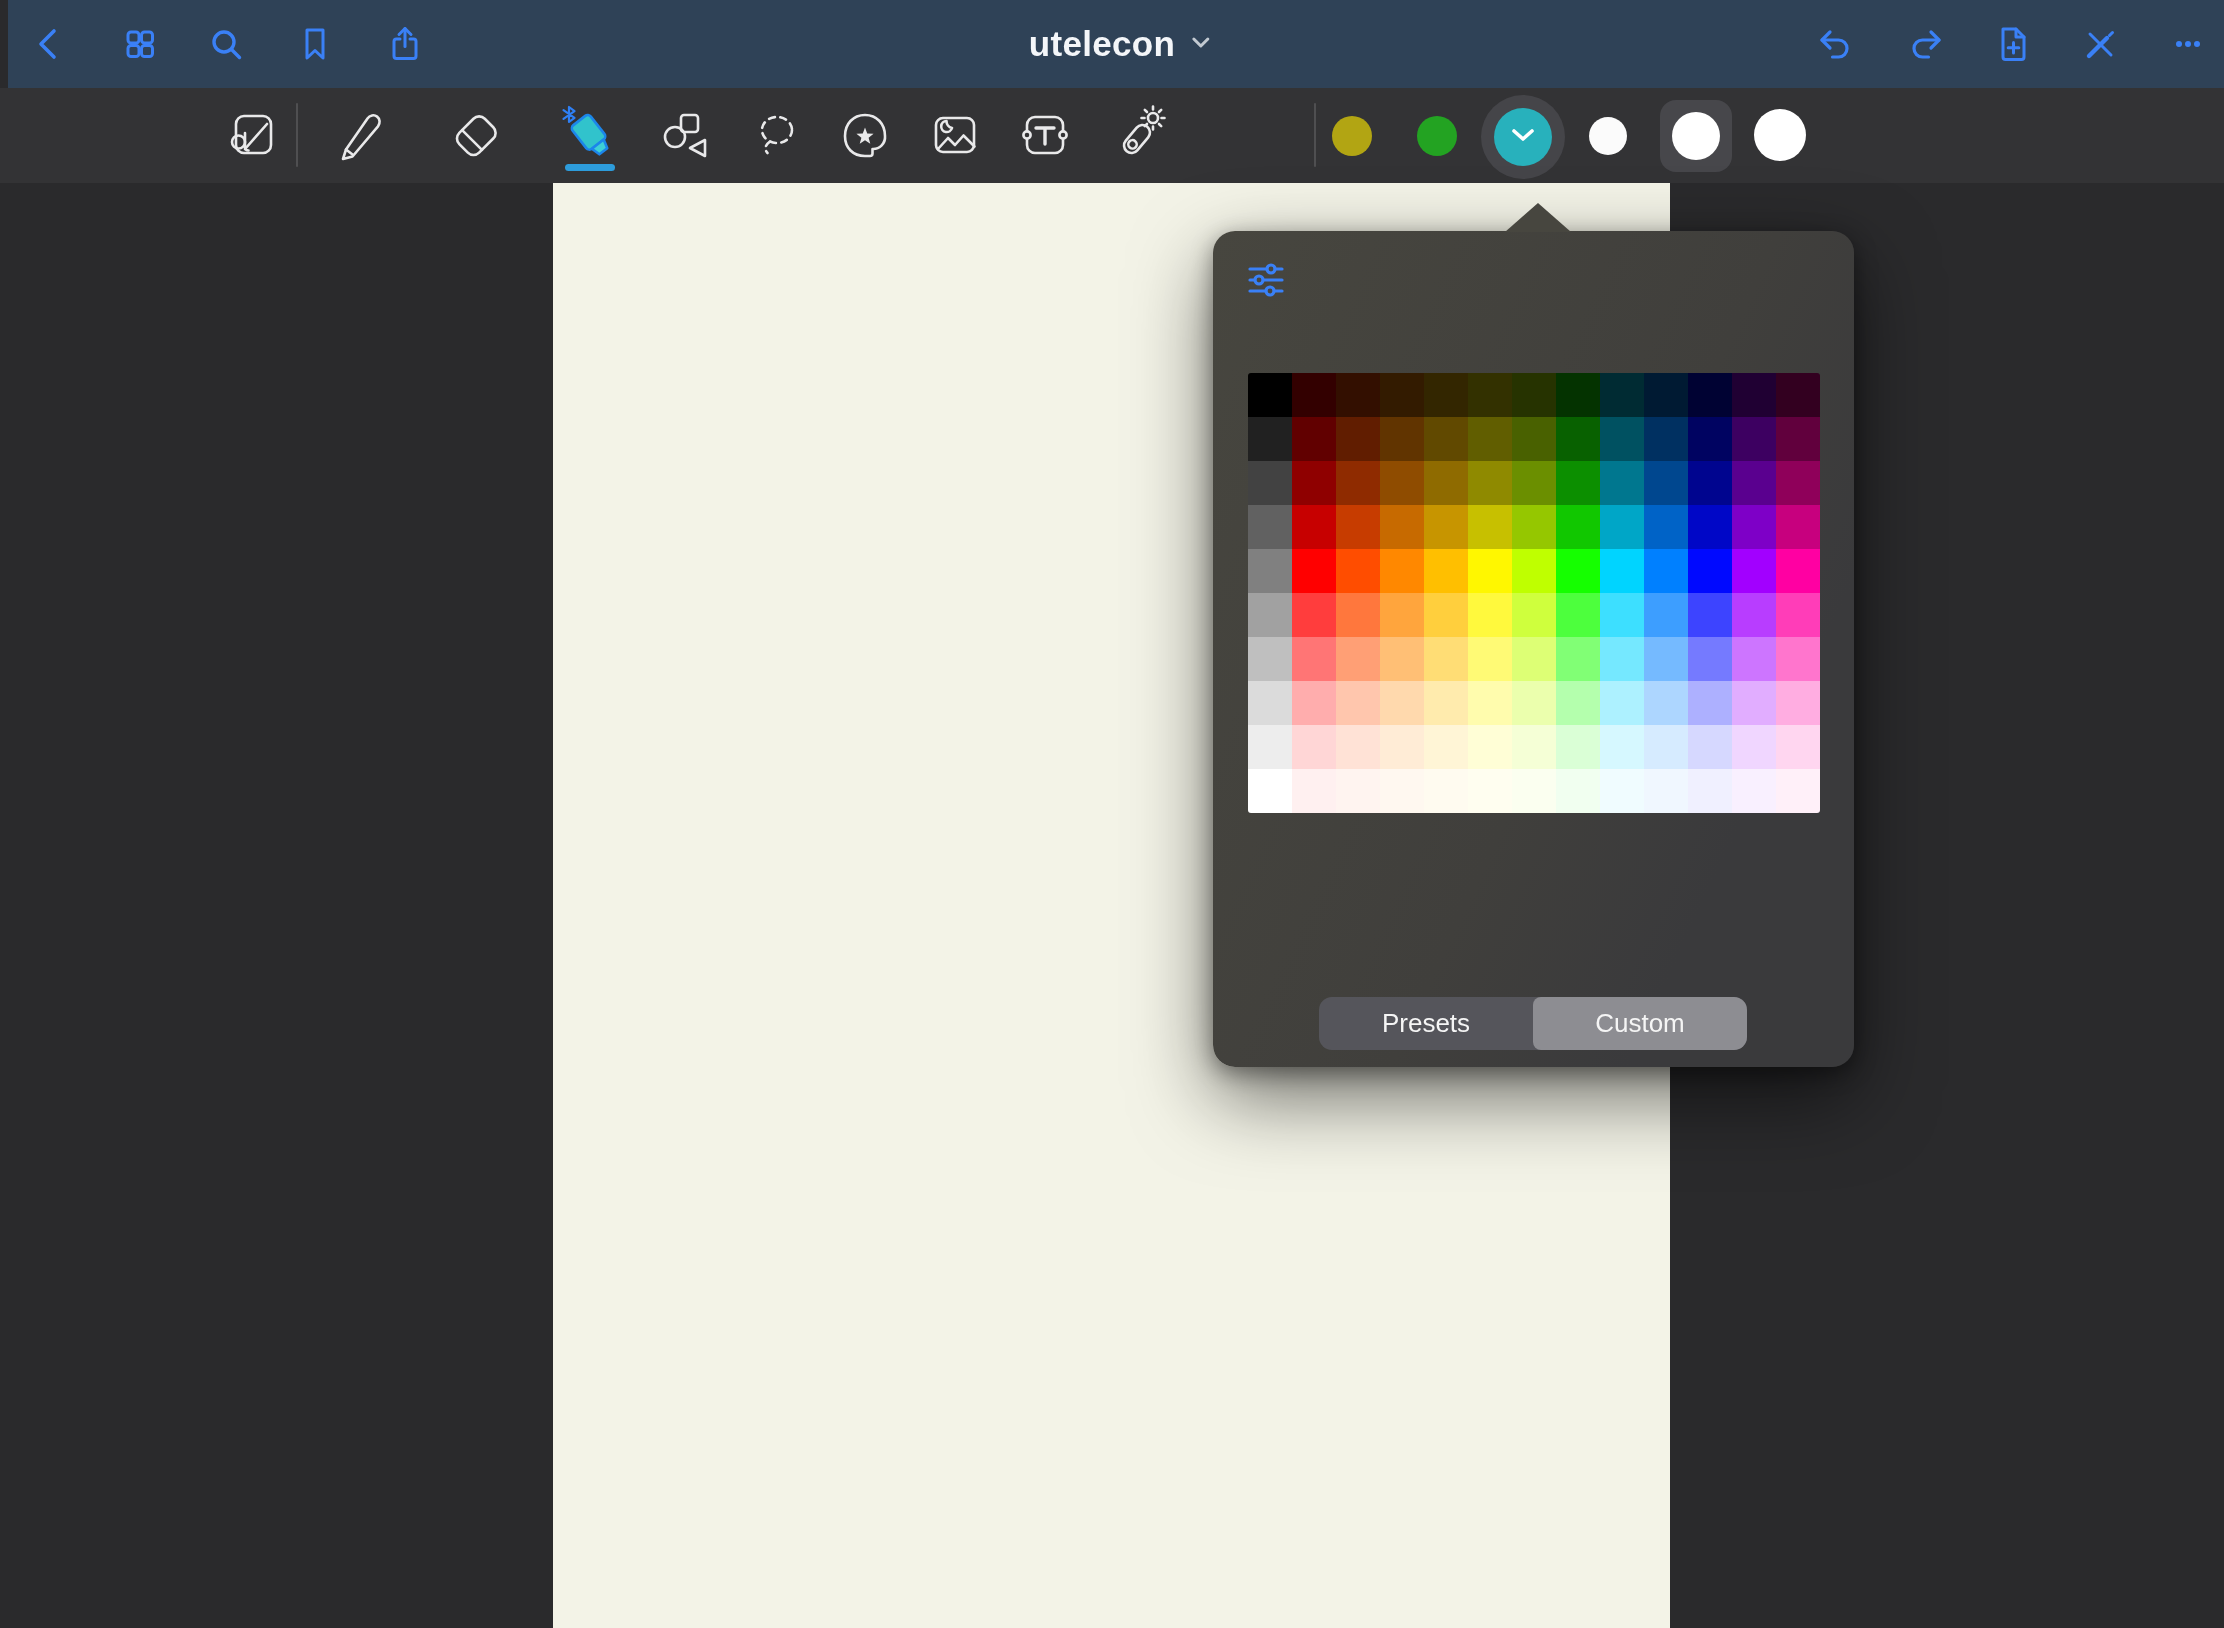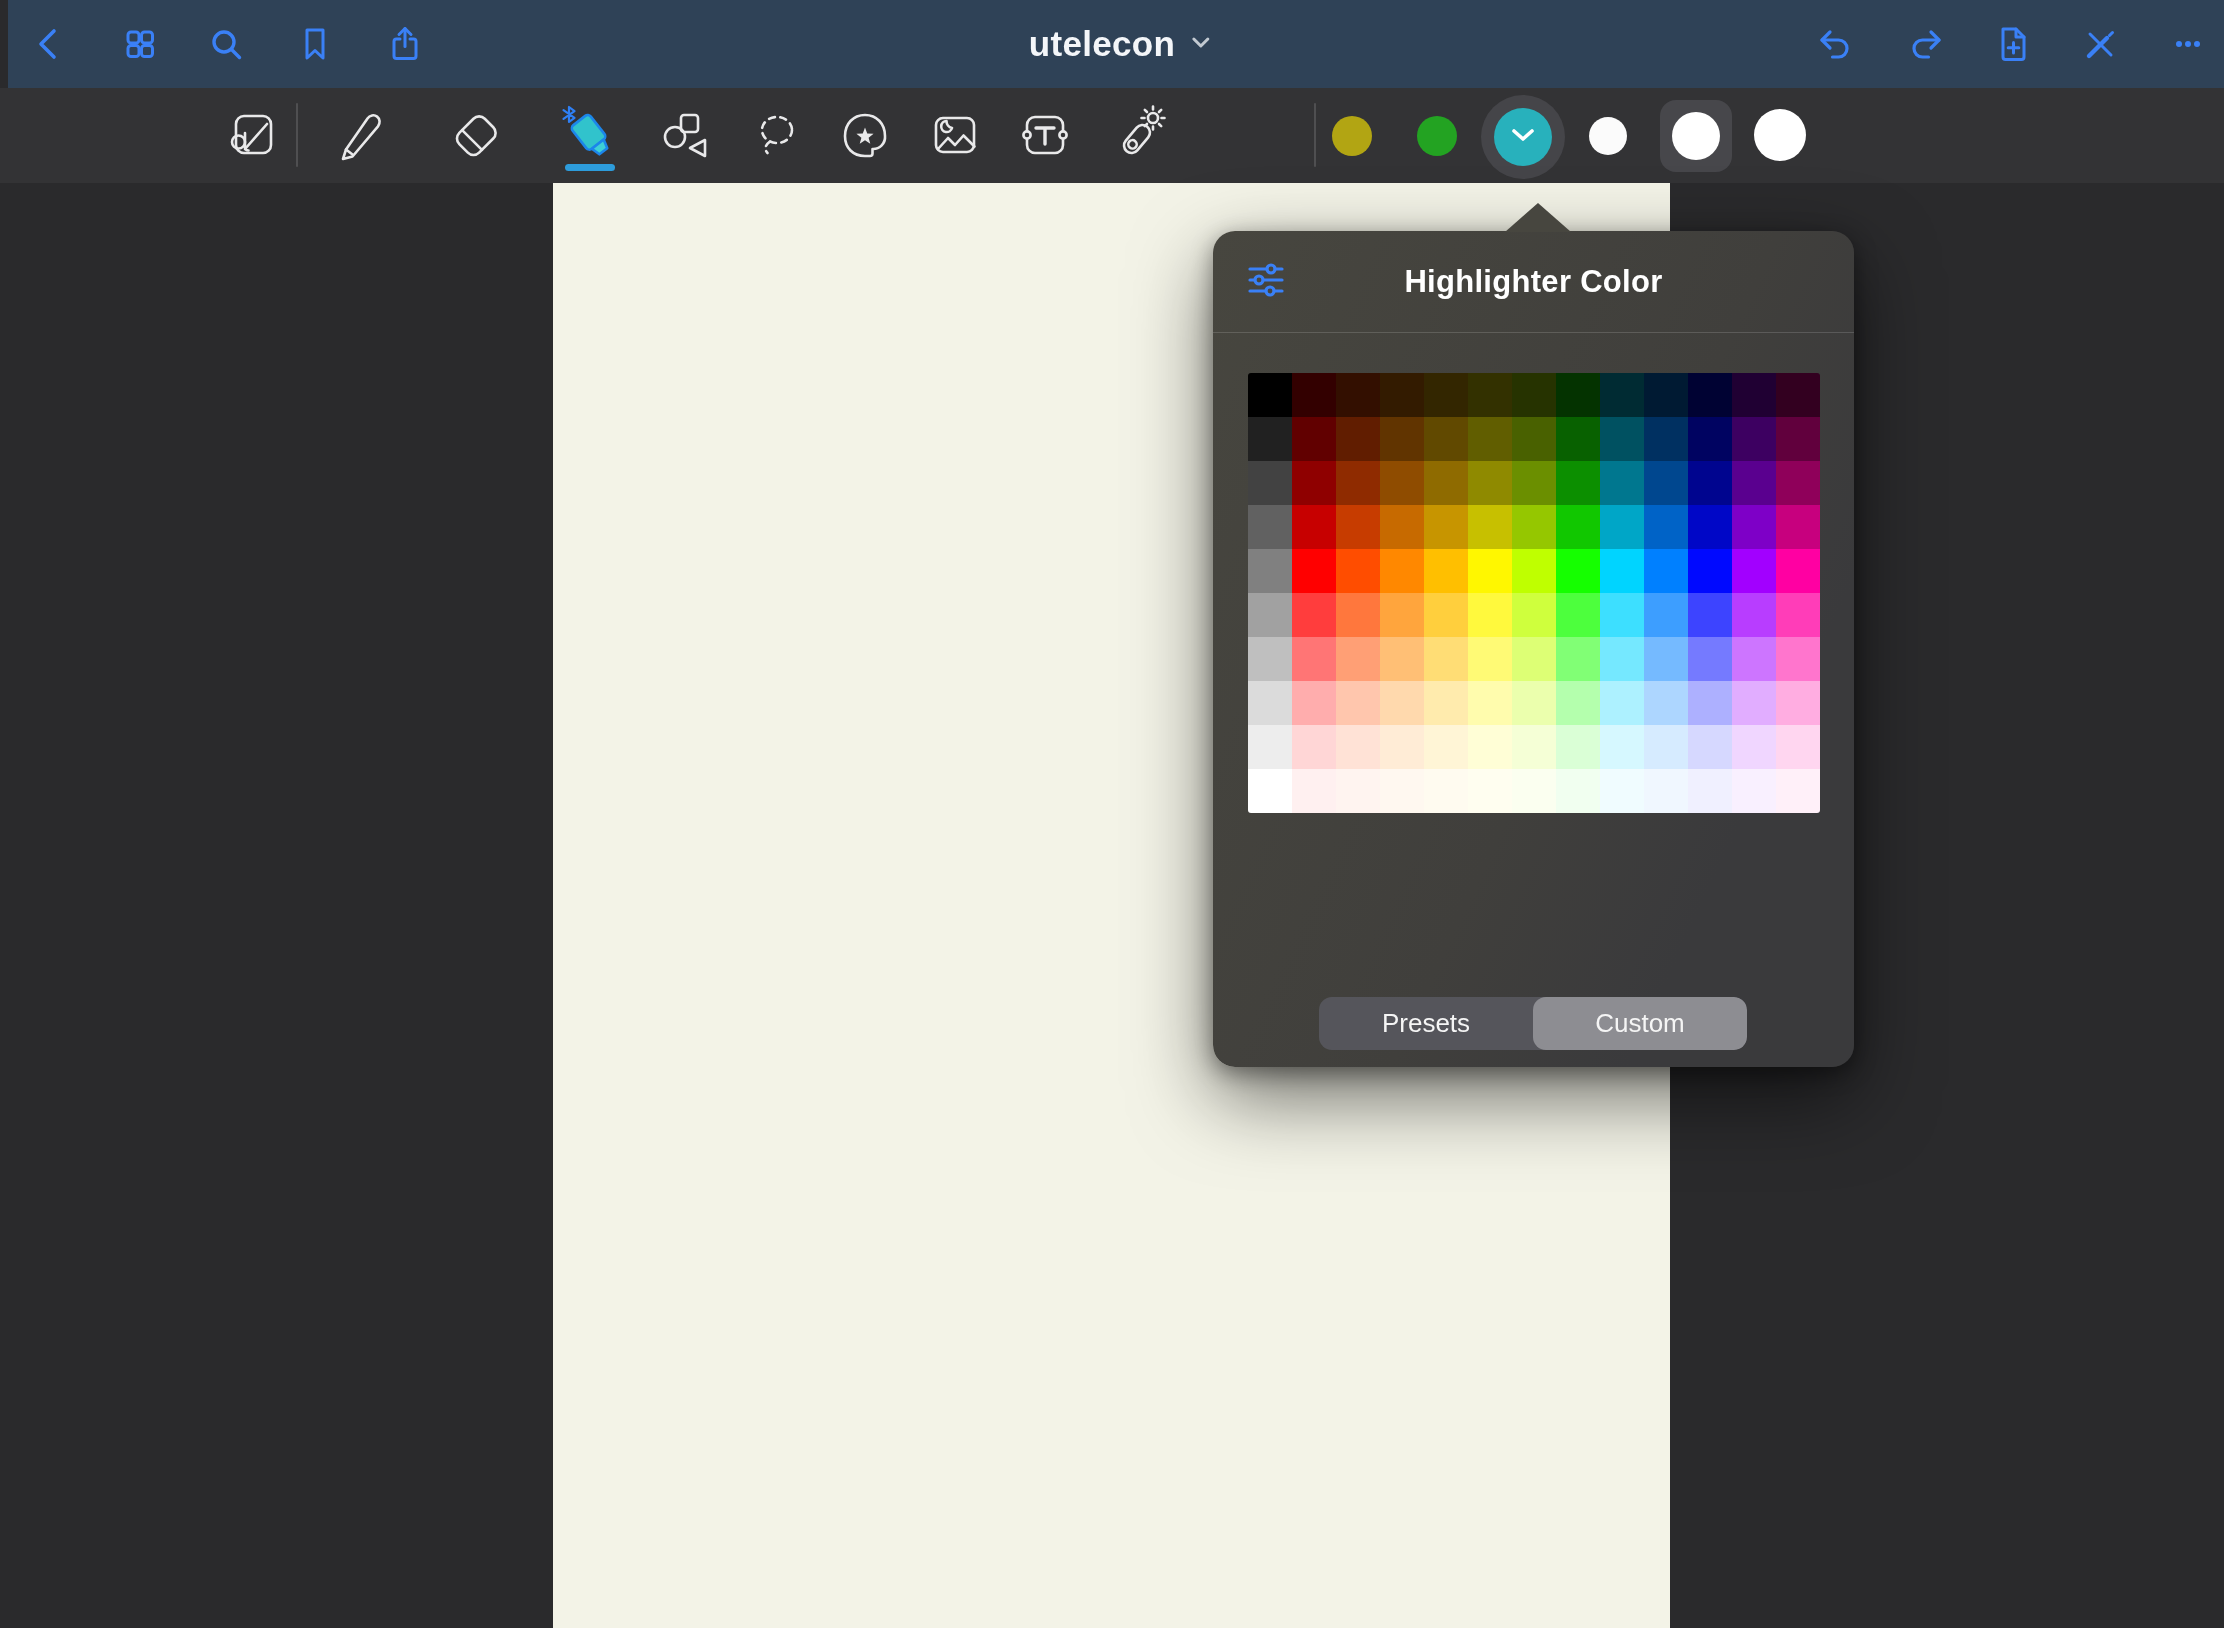--- a/index.html
+++ b/index.html
@@ -48,21 +48,21 @@
   #add-label{margin-left:22px;color:#F2F2F0;font-size:25px;}
   #hex-box{margin-left:auto;width:210px;height:70px;border-radius:16px;background:var(--hex-box-bg,#070707);
     display:flex;align-items:center;justify-content:center;gap:14px;color:#fff;font-size:27px;letter-spacing:1px;}
   #wheel{margin-left:24px;width:62px;height:62px;border-radius:50%;position:relative;
     background:conic-gradient(#ff4d00,#ffd400,#7cff00,#00ffb3,#00b3ff,#2a2aff,#b400ff,#ff00a8,#ff4d00);}
   #wheel::after{content:"";position:absolute;left:11px;top:11px;width:40px;height:40px;border-radius:50%;
     background:radial-gradient(circle at 40% 32%,#c0584a 0%,#7e2f28 45%,#201412 100%);}
   #segmented{position:absolute;left:106px;top:766px;width:428px;height:53px;border-radius:13px;
     background:var(--segment-bg,#55555B);display:flex;overflow:hidden;}
   .segment{flex:1;display:flex;align-items:center;justify-content:center;color:#F5F5F5;font-size:26px;}
-  .segment.selected{background:var(--segment-selected,#8D8D92);border-radius:13px;font-weight:400;}
+  .segment.selected{background:var(--segment-selected,#8D8D92);border-radius:8px;font-weight:400;}
   svg .s{fill:none;stroke-linecap:round;stroke-linejoin:round;}
 </style>
 </head>
 <body>
 
 <div id="app">
 
   <div id="nav">
     <div class="navbtn" style="left:14px">
       <span>
@@ -304,23 +304,20 @@
       <div class="dot" style="position:static;width:48px;height:48px;background:#FFFFFF"></div>
     </div>
     <div class="dot" style="left:1754px;top:21px;width:52px;height:52px;background:#FFFFFF"></div>
   </div>
 
   <div id="paper" style="background: rgb(243, 243, 231);"></div>
 
   <div id="popover">
     <div id="notch"></div>
 
-    <div id="pop-header">
-      <span id="pop-title">Highlighter Color</span>
-    </div>
     <div id="sliders-btn">
       <span><svg width="46" height="46" viewBox="0 0 46 46">
         <g class="s" stroke="#3A80F6" stroke-width="3.2">
         <path d="M7 12 h32"></path>
               <circle cx="28" cy="12" r="4" fill="#47463F"></circle>
         <path d="M7 23 h32"></path>
               <circle cx="16" cy="23" r="4" fill="#47463F"></circle>
         <path d="M7 34 h32"></path>
               <circle cx="27" cy="34" r="4" fill="#47463F"></circle>
             </g>

